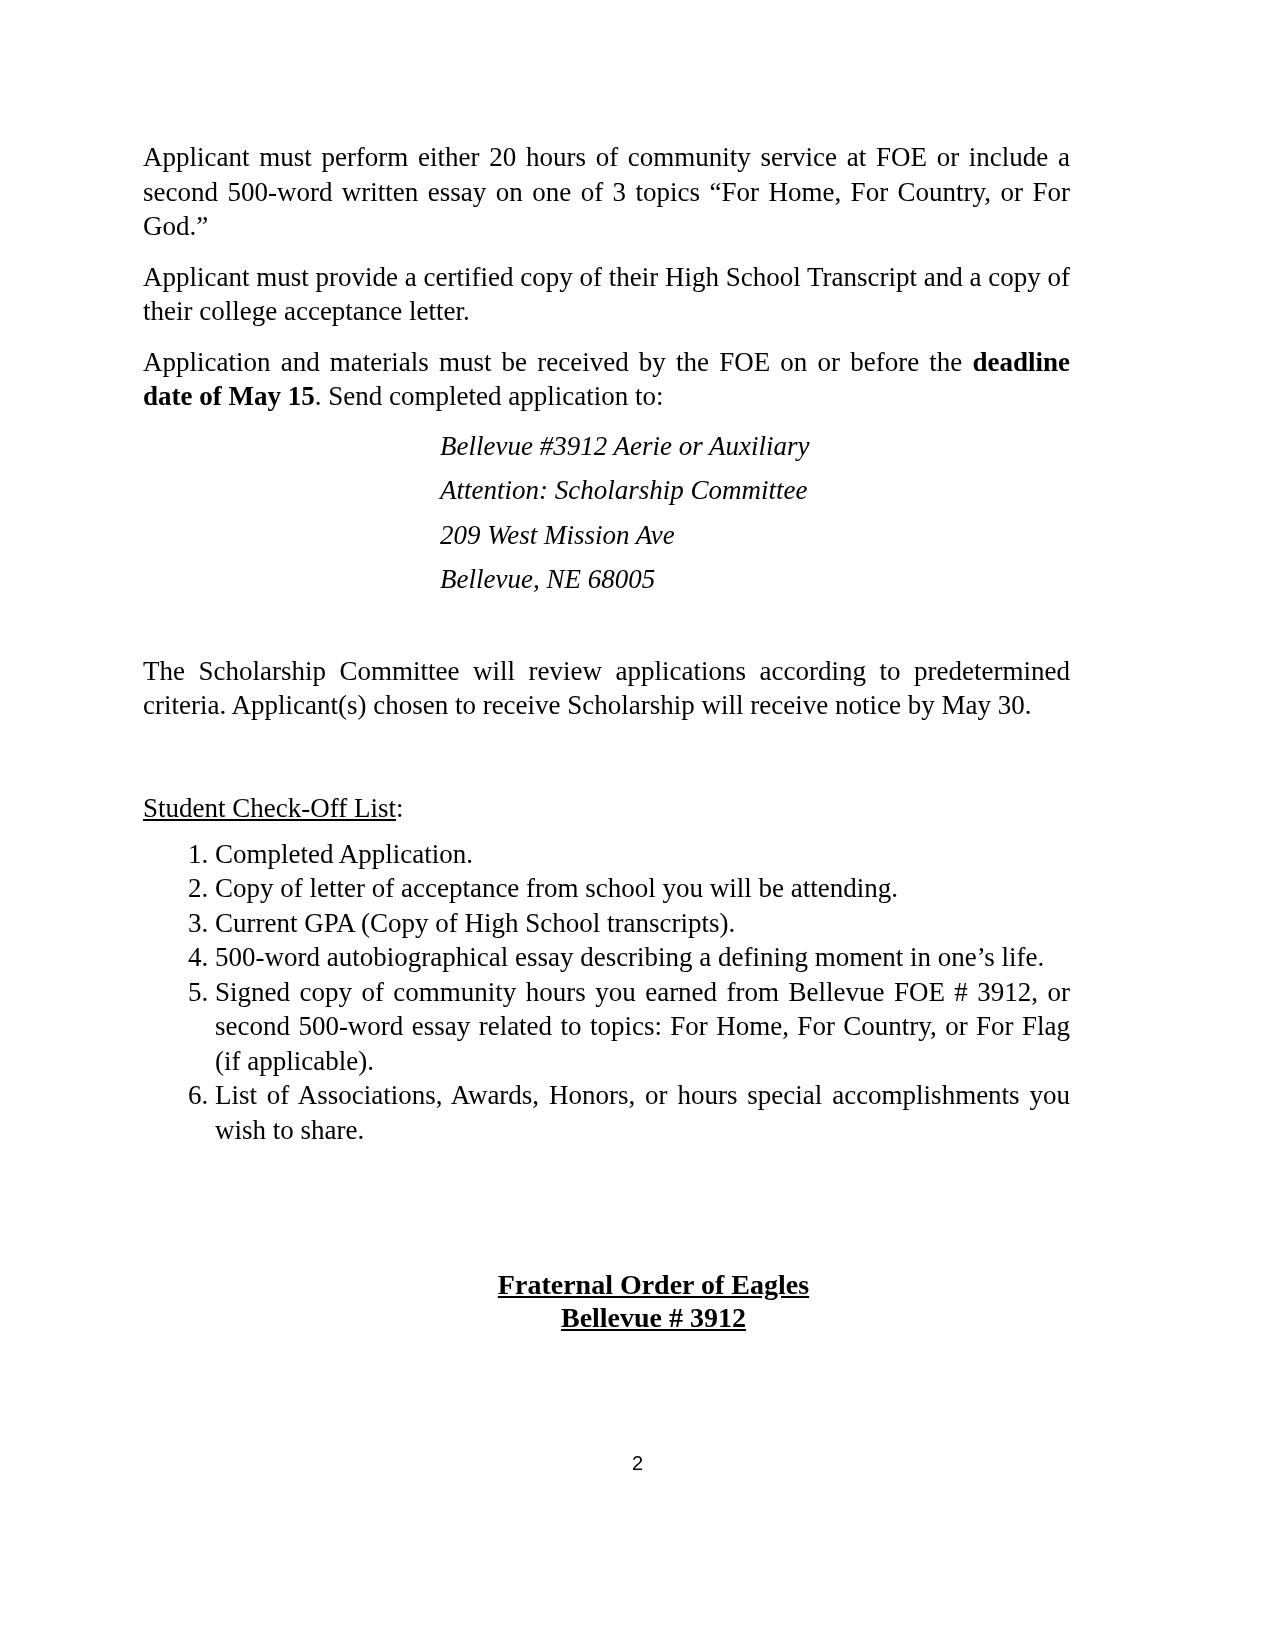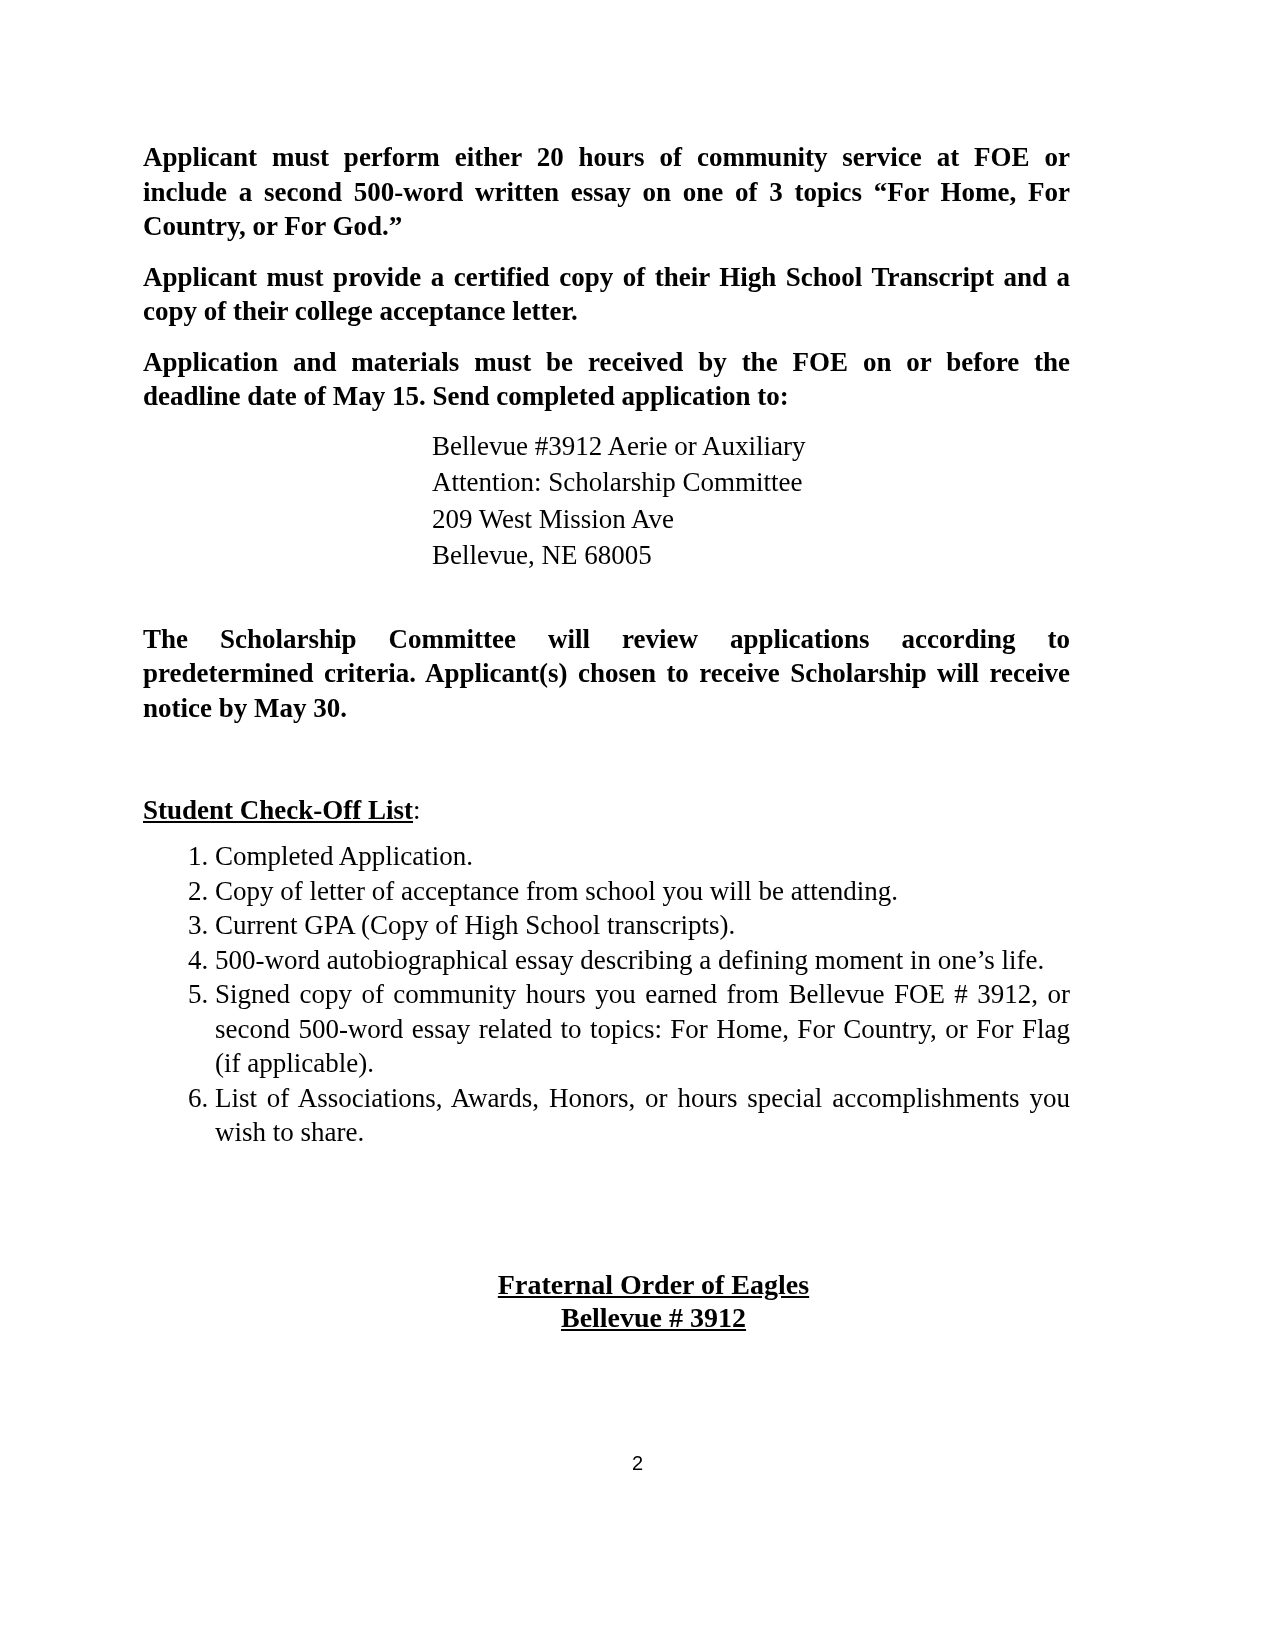--- a/index.html
+++ b/index.html
@@ -1,25 +1,25 @@
 <!DOCTYPE html>
 <html><head>
 <meta charset="utf-8">
 <style>
   html, body { margin: 0; padding: 0; background: #ffffff; }
   body { width: 1275px; height: 1650px; position: relative; overflow: hidden;
          font-family: "Liberation Serif", "DejaVu Serif", serif; color: #000; }
   .page { position: absolute; left: 143px; top: 140px; width: 927px; }
-  p.para { font-size: 27px; line-height: 34.5px; margin: 0 0 16px 0; text-align: justify; font-weight: bold; }
+  p.para { font-size: 27px; line-height: 34.5px; margin: 0 0 16px 0; text-align: justify; }
   .address { margin: 0 0 0 285px; font-size: 27px; line-height: 32.5px; }
-  .address div { margin: 4px; }
+  .address div { margin: 12px; font-style: italic; }
   .gap1 { height: 46px; }
   .gap2 { height: 52px; }
   .checklist-heading { font-size: 27px; line-height: 34px; margin: 0 0 12px 0; }
-  .checklist-heading u { font-weight: bold; }
+  .checklist-heading u { font-weight: normal; }
   ol.checklist { margin: 0; padding: 0 0 0 72px; font-size: 27px; line-height: 34.5px; font-family: Liberation Serif, serif; }
   ol.checklist li { padding-left: 0; text-align: justify; }
   .footer { position: absolute; left: 0; width: 1275px; top: 1268px; text-align: center;
             font-weight: bold; font-size: 28px; line-height: 33px; }
   .footer div { text-decoration: underline; margin-left: 32px; }
   .motto { margin-top: 30px; }
   .page-number { position: absolute; left: 0; width: 1275px; top: 1452px; text-align: center;
                  font-family: "Liberation Sans", "DejaVu Sans", sans-serif; font-size: 20px; }
 </style>
 </head>

